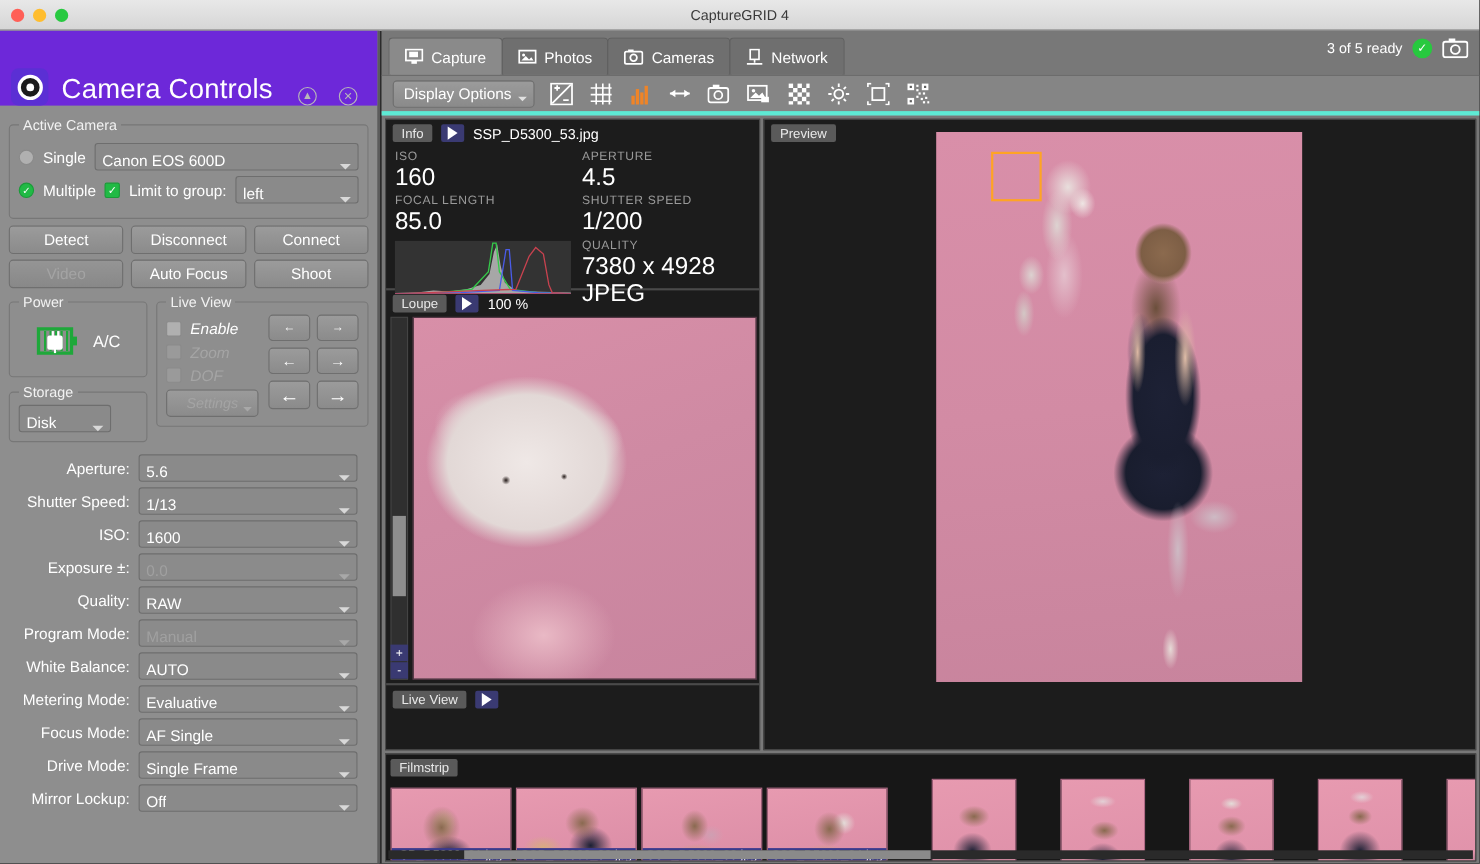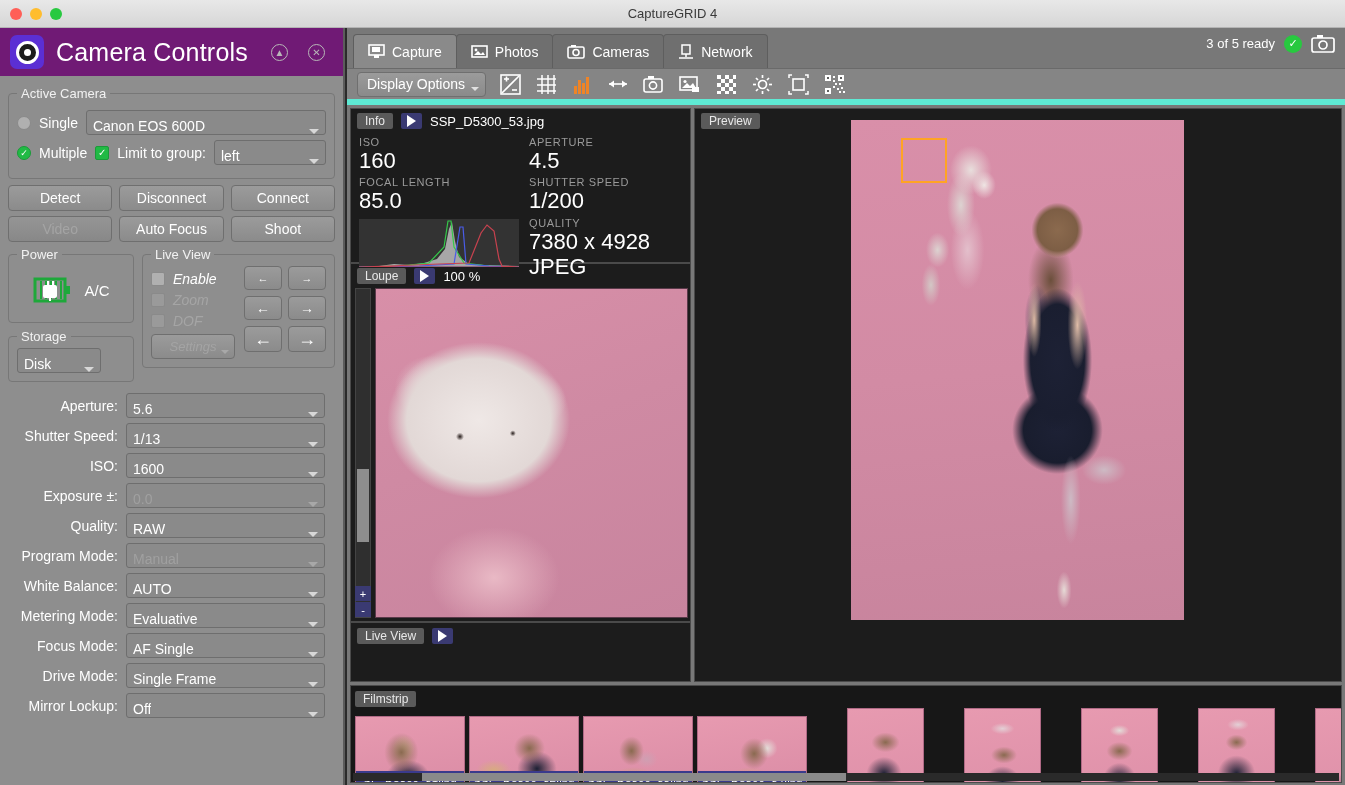--- a/index.html
+++ b/index.html
@@ -26,21 +26,21 @@
     position: absolute; left: 0; right: 0; text-align: center;
     font-size: 13px; color: #3a3a3a;
   }
 
   
   .sidepanel {
     position: absolute; left: 0; top: 28px; width: 345px; height: 757px;
     background: #8e8e8e; border-right: 2px solid #5c5c5c;
   }
   .sp-header {
-    height: 48px; background: #701a75; display: flex; align-items: center;
+    height: 68px; background: #6d28d9; display: flex; align-items: flex-end;
     padding: 0 10px; gap: 12px;
   }
   .logo {
     width: 34px; height: 34px; border-radius: 7px;
     background: #5b2fd4; display: flex; align-items: center; justify-content: center;
   }
   .logo .ring {
     width: 23px; height: 23px; border-radius: 50%;
     border: 3px solid #fff; background: #1b1b1b;
     position: relative;
@@ -154,21 +154,21 @@
     position: absolute; right: 10px; top: 6px; display: flex; align-items: center; gap: 9px;
   }
   .status-text { color: #fff; font-size: 13px; }
   .green-check {
     width: 18px; height: 18px; border-radius: 50%; background: #27c93f;
     color: #fff; font-size: 11px; display: flex; align-items: center; justify-content: center;
   }
 
   .toolbar {
     height: 37px; background: #858585; border-top: 1px solid #6a6a6a;
-    border-bottom: 6px solid #5eead4;
+    border-bottom: 4px solid #5eead4;
     display: flex; align-items: center; gap: 12px; padding: 0 10px;
   }
   .dispopt {
     background: linear-gradient(#9b9b9b,#8a8a8a); border: 1px solid #6f6f6f;
     border-radius: 4px; height: 25px; padding: 0 20px 0 9px; color: #fff;
     font-size: 14px; display: flex; align-items: center; position: relative;
   }
   .dispopt .caret {
     position: absolute; right: 6px; bottom: 5px; width: 0; height: 0;
     border-left: 4px solid transparent; border-right: 4px solid transparent;

